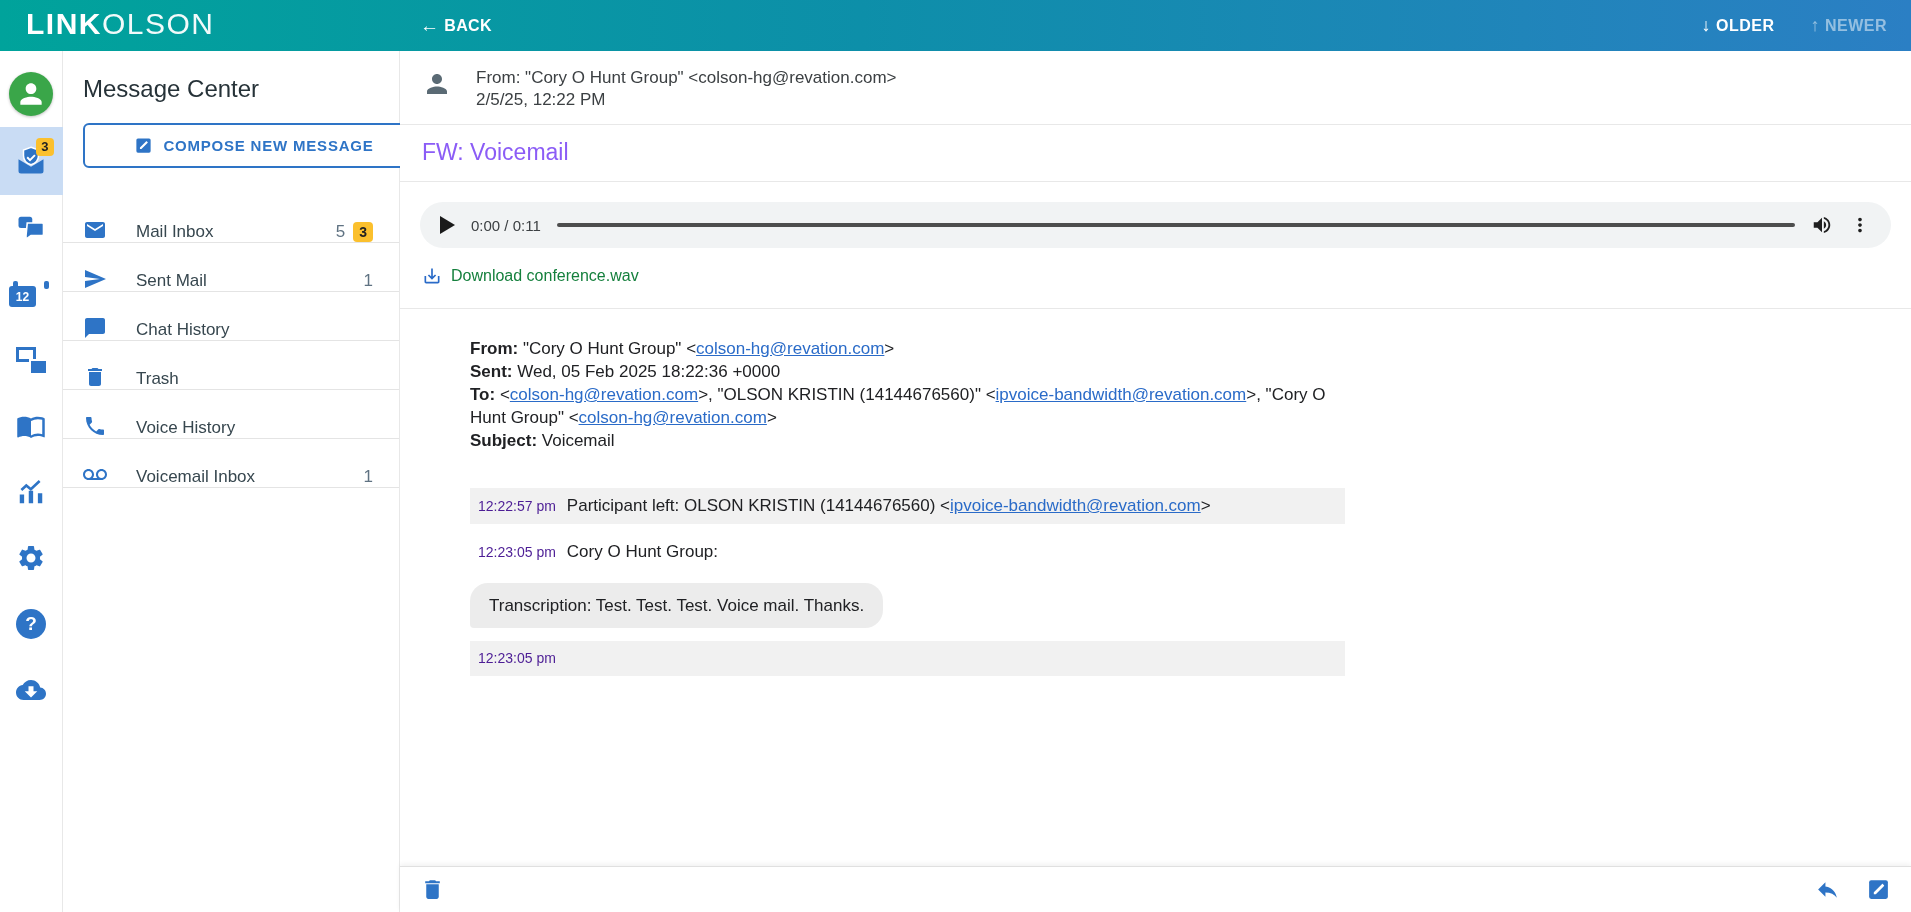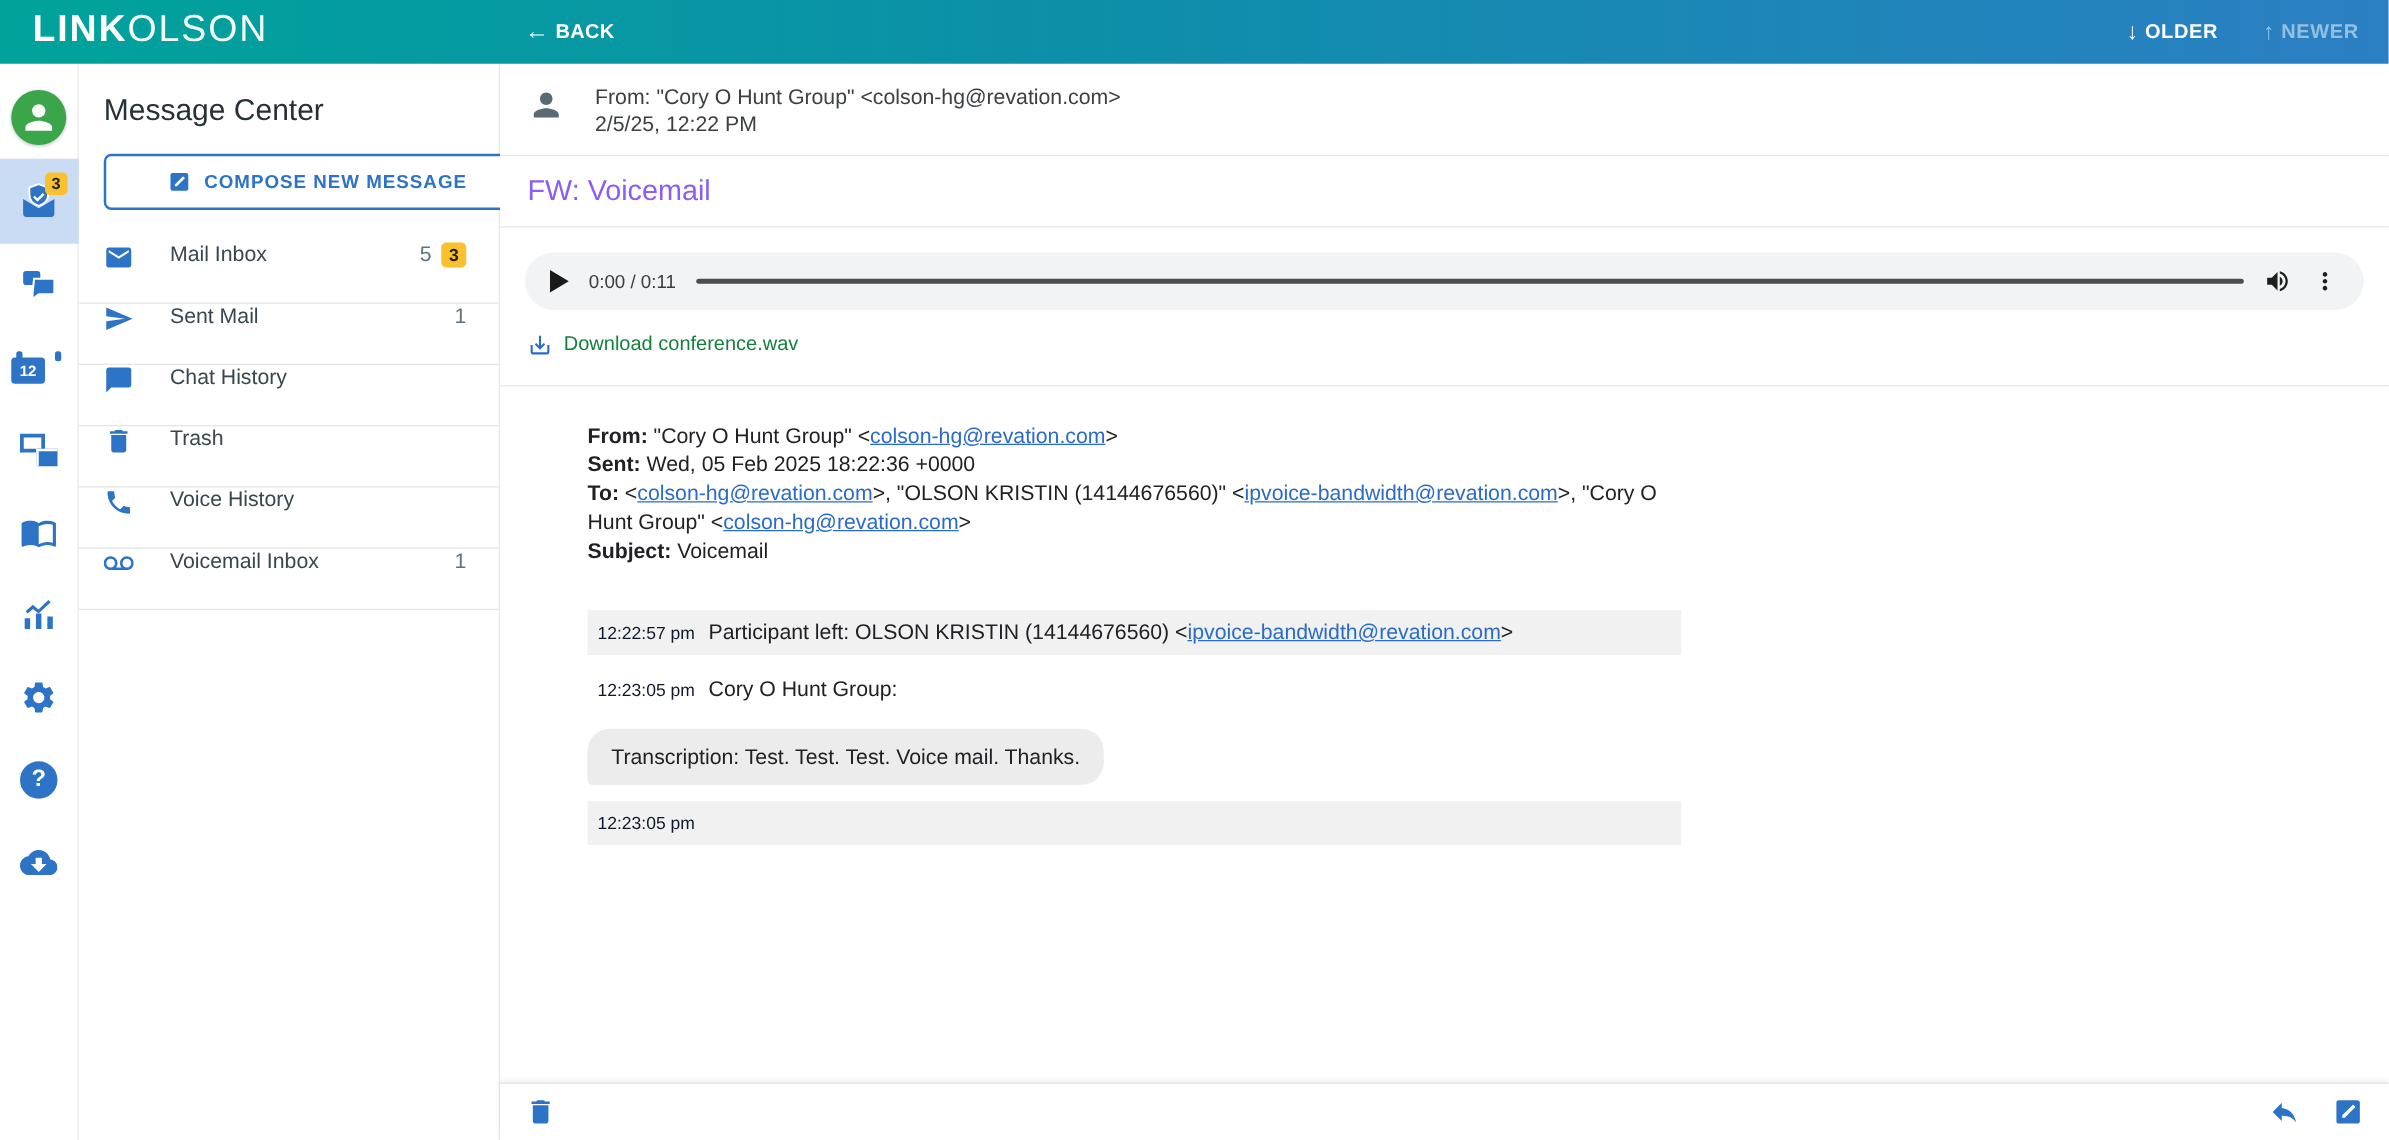--- a/index.html
+++ b/index.html
@@ -53,21 +53,21 @@
   .help-circle::after { content:"?"; }
 
   
   .sidebar { width:337px; flex:0 0 337px; border-right:1px solid #e8e8e8; background:#fff; }
   .sb-title { font-size:24px; font-weight:400; color:#263238; padding:24px 20px 20px 20px; }
   .compose-btn { margin:0 20px; width:342px; height:45px; background:#fff; border:2px solid #2e74c6;
     border-radius:6px; color:#2e74c6; font-weight:700; font-size:15px; letter-spacing:.8px; display:flex;
     align-items:center; justify-content:center; gap:10px; cursor:pointer; font-family:inherit; }
   .compose-btn svg { width:19px; height:19px; fill:#2e74c6; }
   .sb-list { margin-top:26px; }
-  .sb-item { height:49px; display:flex; align-items:flex-start; padding:0 26px 0 20px;
+  .sb-item { height:49px; display:flex; align-items:flex-end; padding:0 26px 0 20px;
     border-bottom:1px solid #e4e4e4; cursor:pointer; }
   .sb-item svg { width:24px; height:24px; fill:#2e74c6; margin-right:29px; flex:0 0 24px; }
   .sb-label { flex:1; font-size:17px; color:#37474f; }
   .sb-count { font-size:17px; color:#5f7282; }
   .sb-badge { background:#fbc02d; color:#222; font-size:14px; font-weight:700; border-radius:4px;
     padding:1px 6px; margin-left:8px; line-height:18px; }
 
   
   .main { flex:1; min-width:0; display:flex; flex-direction:column; background:#fff; }
   .msg-header { display:flex; align-items:flex-start; gap:24px; padding:16px 20px 13px 22px;
@@ -90,21 +90,21 @@
   .download-link { color:#15803d; font-size:16px; cursor:pointer; }
 
   .body-scroll { flex:1; padding:28px 20px 0 70px; overflow:hidden; }
   .body-inner { max-width:875px; font-size:17px; color:#202124; line-height:23px; }
   .fwd-title { margin-bottom:24px; }
   .fwd-line b { font-weight:700; }
   a.mail-link { color:#2a6bc8; text-decoration:underline; cursor:pointer; }
   .events { margin-top:36px; display:flex; flex-direction:column; gap:10px; }
   .event-bar { background:#f1f1f1; padding:6px 8px; display:flex; align-items:baseline; gap:11px; }
   .event-bar.plain { background:transparent; }
-  .event-time { font-size:14px; color:#0f172a; white-space:nowrap; }
+  .event-time { font-size:14px; color:#4c1d95; white-space:nowrap; }
   .event-text { font-size:17px; color:#202124; }
   .bubble { background:#ececec; border-radius:18px 18px 18px 4px; padding:11px 19px; display:inline-block;
     align-self:flex-start; margin:3px 0; font-size:17px; color:#202124; }
 
   .bottombar { flex:0 0 46px; border-top:1px solid #e0e0e0; box-shadow:0 -2px 5px rgba(0,0,0,.06);
     display:flex; align-items:center; padding:0 20px; }
   .bottombar svg { width:25px; height:25px; fill:#2e74c6; cursor:pointer; }
   .bb-right { margin-left:auto; display:flex; align-items:center; gap:26px; }
 </style>
 </head>

